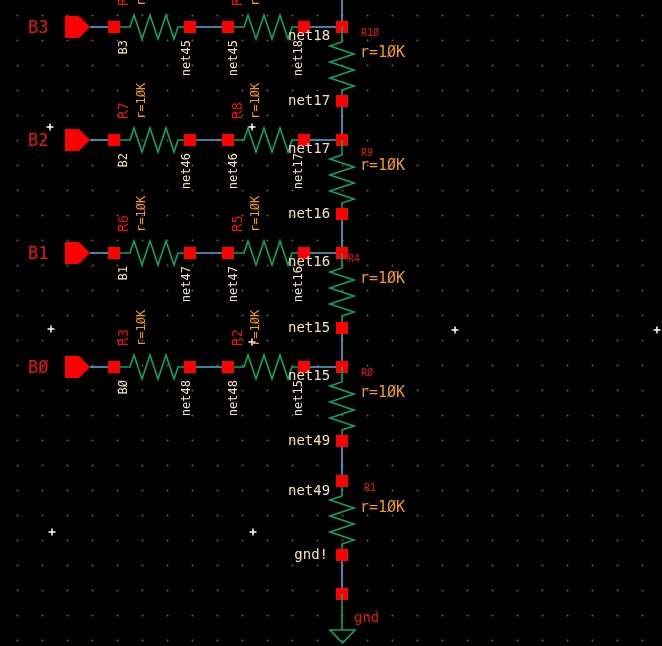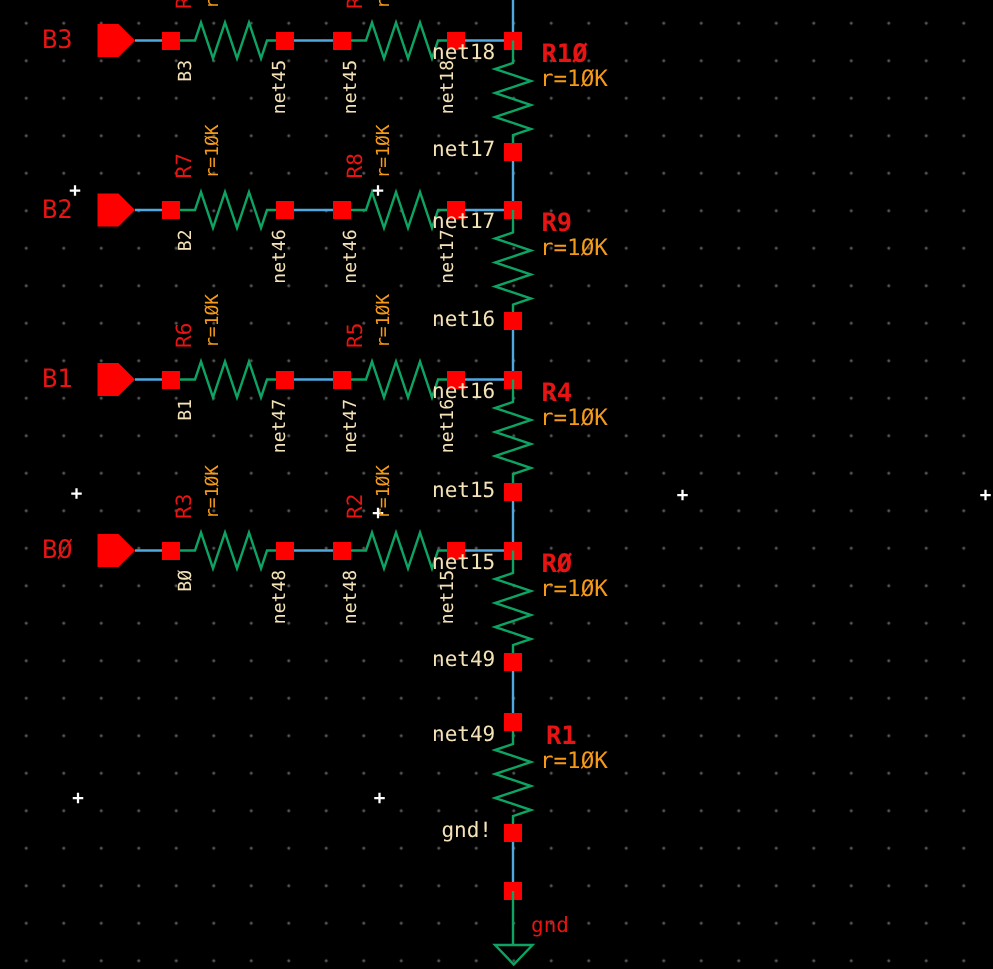--- a/index.html
+++ b/index.html
@@ -14,21 +14,21 @@
   svg{position:absolute;left:0;top:0;}
   .gr{stroke:var(--green);fill:none;stroke-width:1.6px;}
   .wire{stroke:var(--wire);stroke-width:1.6px;}
   .sq{fill:var(--red);shape-rendering:crispEdges;}
   .pinshape{fill:var(--red);}
   .cross{stroke:var(--white);stroke-width:1.5px;}
   .lbl{position:absolute;white-space:pre;line-height:1;}
   .net{color:var(--cream);font-size:14px;}
   .netv{color:var(--cream);font-size:12px;line-height:12px;}
   .pinlbl{color:var(--redtext);font-size:17px;}
-  .rname{color:var(--redtext);font-size:17px;font-weight:bold;}
+  .rname{color:var(--redtext);font-size:10px;}
   .rval{color:var(--orange);font-size:15px;}
   .rnamev{color:var(--redtext);font-size:14px;line-height:13px;}
   .rvalv{color:var(--orange);font-size:12px;line-height:12px;}
   .gndlbl{color:var(--redtext);font-size:14px;}
   .vt{transform-origin:0 0;transform:rotate(-90deg) translateX(-100%);}
   .vb{transform-origin:0 0;transform:rotate(-90deg);}
   .ra{width:40px;text-align:right;}
 </style>
 </head>
 <body>
@@ -160,26 +160,26 @@
   <div class="lbl rnamev vb" style="left:231px;top:346px">R2</div>
   <div class="lbl rvalv vb" style="left:249px;top:346px">r=1ØK</div>
   <div class="lbl netv vt" style="left:227px;top:380px">net48</div>
   <div class="lbl net ra" style="left:288px;top:368px">net15</div>
 
   <div class="lbl rname" style="left:361px;top:28px">R1Ø</div>
   <div class="lbl rval" style="left:360px;top:45px">r=1ØK</div>
   <div class="lbl netv vt" style="left:292px;top:40px">net18</div>
   <div class="lbl net ra" style="left:288px;top:93px">net17</div>
 
-  <div class="lbl rname" style="left:361px;top:141px">R9</div>
+  <div class="lbl rname" style="left:361px;top:148px">R9</div>
   <div class="lbl rval" style="left:360px;top:158px">r=1ØK</div>
   <div class="lbl netv vt" style="left:292px;top:153px">net17</div>
   <div class="lbl net ra" style="left:288px;top:206px">net16</div>
 
-  <div class="lbl rname" style="left:361px;top:254px">R4</div>
+  <div class="lbl rname" style="left:348px;top:254px">R4</div>
   <div class="lbl rval" style="left:360px;top:271px">r=1ØK</div>
   <div class="lbl netv vt" style="left:292px;top:266px">net16</div>
   <div class="lbl net ra" style="left:288px;top:320px">net15</div>
 
   <div class="lbl rname" style="left:361px;top:368px">RØ</div>
   <div class="lbl rval" style="left:360px;top:385px">r=1ØK</div>
   <div class="lbl netv vt" style="left:292px;top:380px">net15</div>
   <div class="lbl net ra" style="left:288px;top:433px">net49</div>
 
   <div class="lbl rname" style="left:364px;top:483px">R1</div>

